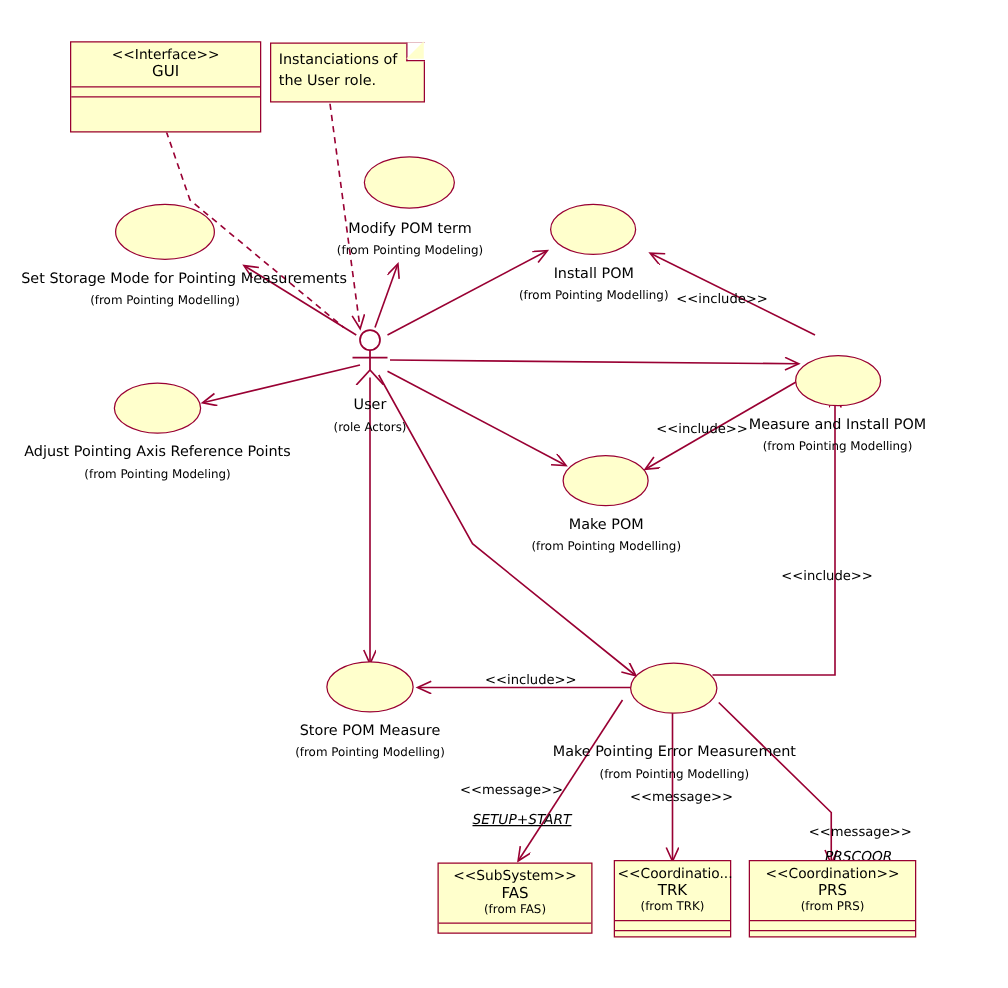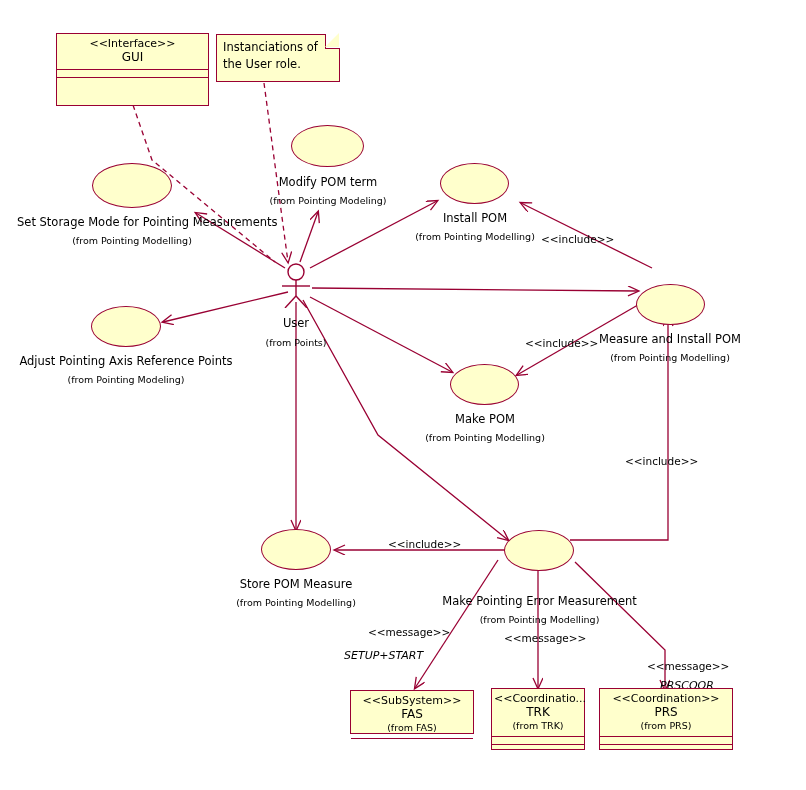--- a/index.html
+++ b/index.html
@@ -174,39 +174,39 @@
       <g stroke="#990033" stroke-width="1.4" fill="none">
         <circle cx="22" cy="10" r="8"></circle>
         <line x1="22" y1="18" x2="22" y2="34"></line>
         <line x1="8" y1="24" x2="36" y2="24"></line>
         <line x1="22" y1="34" x2="11" y2="46"></line>
         <line x1="22" y1="34" x2="33" y2="46"></line>
       </g>
     </svg>
     <div class="acaption" style="left:-48px;top:54px;width:140px;">
       <span>User</span>
-      <span class="from">(from Points)</span>
+      <span class="from">(role Actors)</span>
     </div>
   </div>
 
   <div class="elab" style="left:541px;top:233px;">&lt;&lt;include&gt;&gt;</div>
   <div class="elab" style="left:525px;top:337px;">&lt;&lt;include&gt;&gt;</div>
   <div class="elab" style="left:625px;top:455px;">&lt;&lt;include&gt;&gt;</div>
   <div class="elab" style="left:388px;top:538px;">&lt;&lt;include&gt;&gt;</div>
 
   <div class="elab msg" style="left:368px;top:626px;">&lt;&lt;message&gt;&gt;</div>
-  <div class="elab ital" style="left:344px;top:649px;">SETUP+START</div>
+  <div class="elab ital" style="left:378px;top:649px;text-decoration:underline;">SETUP+START</div>
 
   <div class="elab msg" style="left:504px;top:632px;">&lt;&lt;message&gt;&gt;</div>
   <div class="elab ital" style="left:513px;top:654px;margin-top:33px;">OFFSAD</div>
 
   <div class="elab msg" style="left:647px;top:660px;">&lt;&lt;message&gt;&gt;</div>
   <div class="elab ital" style="left:660px;top:679px;">PRSCOOR</div>
 
-  <div class="clsbox" style="left:350px;top:690px;width:124px;height:44px;">
+  <div class="clsbox" style="left:350px;top:690px;width:124px;height:57px;">
     <div class="hdr">
       <div class="stereo">&lt;&lt;SubSystem&gt;&gt;</div>
       <div class="cname">FAS</div>
       <div class="cfrom">(from FAS)</div>
     </div>
     <div class="bar"></div>
   </div>
 
   <div class="clsbox" style="left:491px;top:688px;width:94px;height:62px;">
     <div class="hdr" style="text-align:center;">

